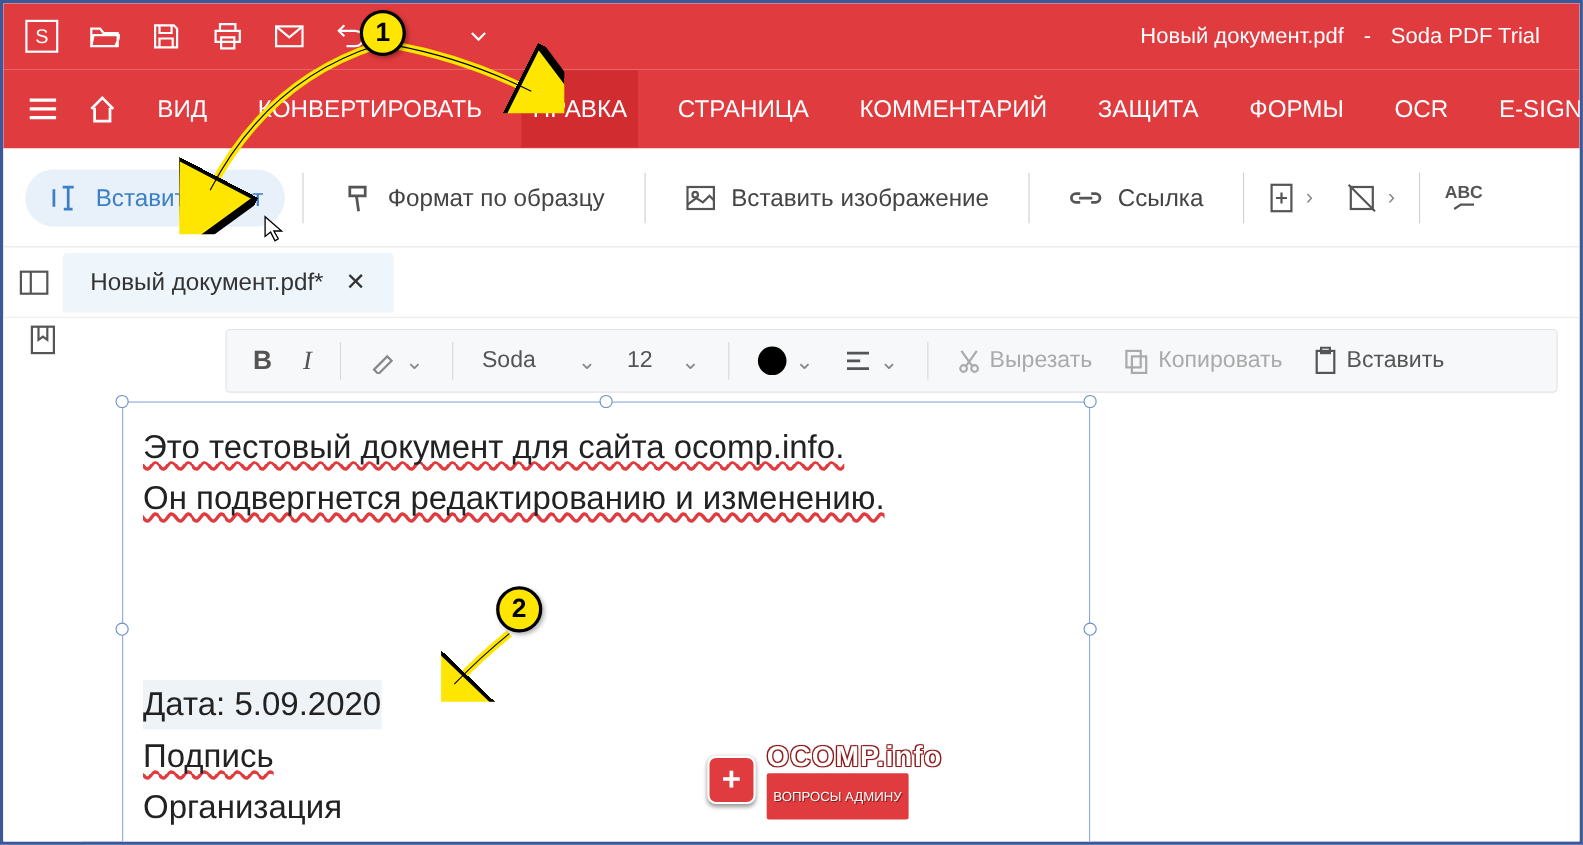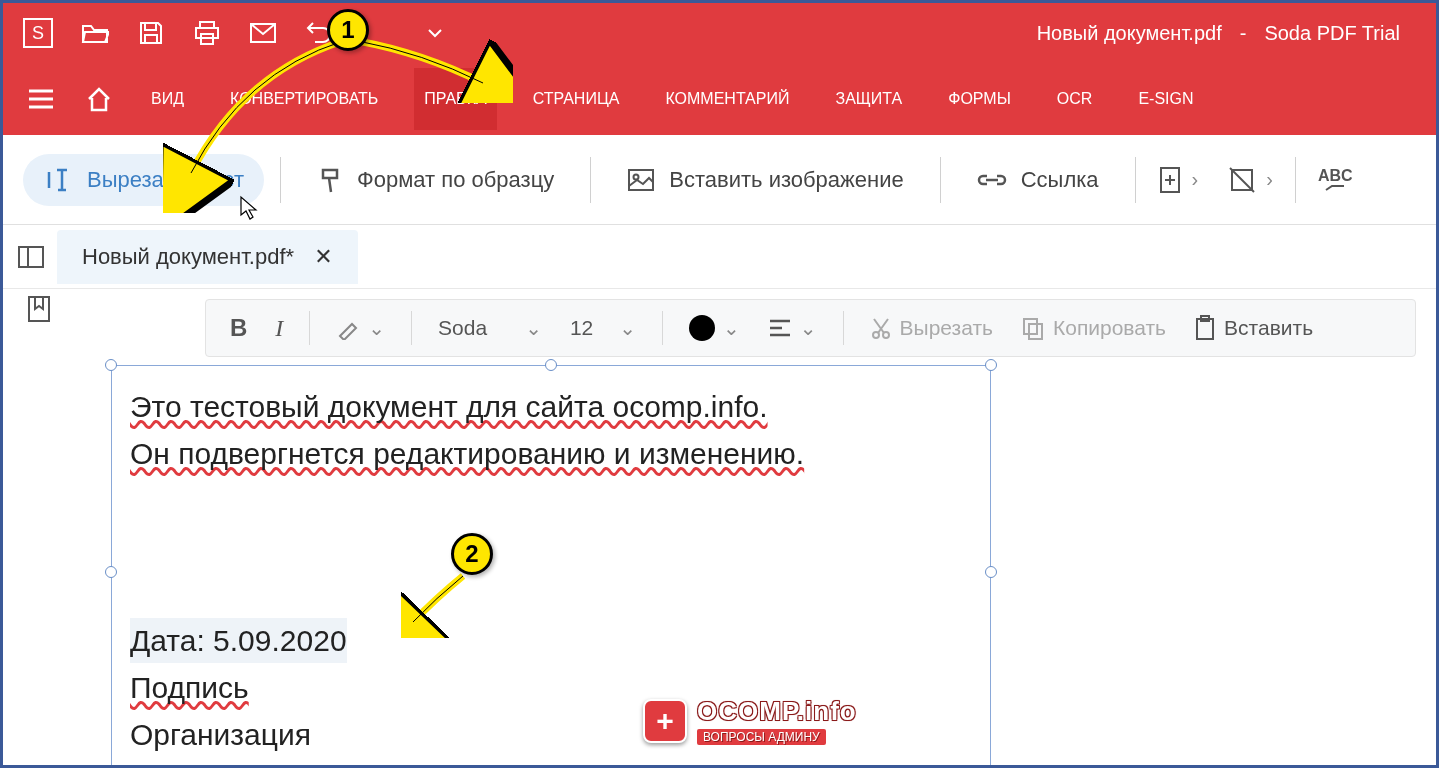--- a/index.html
+++ b/index.html
@@ -5,21 +5,21 @@
 * { box-sizing: border-box; margin: 0; padding: 0; }
 body { font-family: Arial, sans-serif; background: #fff; width: 1439px; height: 768px; overflow: hidden; position: relative; border: 3px solid #3b5998; }
 
 .titlebar { background: #e03b3f; height: 60px; display: flex; align-items: center; padding: 0 20px; color: #fff; }
 .titlebar .tb-icons { display: flex; gap: 28px; align-items: center; }
 .titlebar .tb-icon { width: 28px; height: 28px; display:flex; align-items:center; justify-content:center; }
 .titlebar .doc-title { margin-left: auto; margin-right: 16px; font-size: 20px; display:flex; gap:18px; align-items:center; font-weight: 300; }
 
 .menubar { background: #e03b3f; height: 72px; display: flex; align-items: center; padding: 0 22px; color: #fff; gap: 26px; }
 .menubar .menu-icon { width: 32px; height: 32px; display:flex; align-items:center; justify-content:center; }
-.menubar .menu-item { font-size: 16px; padding: 22px 10px; cursor:pointer; white-space: nowrap; text-align: right; }
+.menubar .menu-item { font-size: 22px; padding: 22px 10px; cursor:pointer; white-space: nowrap; text-align: right; }
 .menubar .menu-item.active { background: #d12d31; }
 
 .toolbar { background: #fff; height: 90px; display: flex; align-items: center; padding: 0 20px; border-bottom: 1px solid #e0e0e0; gap: 8px; }
 .tool-btn { display: flex; align-items: center; gap: 14px; padding: 12px 20px; border-radius: 28px; font-size: 22px; color: #444; cursor:pointer; }
 .tool-btn.active { background: #e8f1fa; color: #3b7fc4; }
 .tool-sep { width: 1px; height: 46px; background: #d0d0d0; margin: 0 8px; }
 .tool-icon-only { display:flex; align-items:center; gap:10px; padding: 8px 6px; }
 .chev { color:#888; font-size:20px; }
 
 .tabbar { height: 64px; display: flex; align-items: center; padding: 0 0 0 14px; border-bottom: 1px solid #e8e8e8; background:#fff;}
@@ -42,21 +42,21 @@
 .doc-text .line { display:inline-block; margin-bottom: 2px; }
 .underline-red { text-decoration: wavy underline #e03b3f; text-decoration-skip-ink: none; text-underline-offset: 3px;}
 
 .marker { position:absolute; width:42px; height:42px; border-radius:50%; background:#ffe600; border:3px solid #000; display:flex; align-items:center; justify-content:center; font-weight:bold; font-size:24px; z-index: 50; box-shadow: 2px 2px 4px rgba(0,0,0,0.3);}
 .arrow-svg { position:absolute; z-index:40; pointer-events:none; }
 
 .watermark { position:absolute; bottom: 20px; left: 640px; display:flex; align-items:center; gap:10px; z-index:60; }
 .wm-badge { background:#e03b3f; color:#fff; width:44px; height:44px; border-radius:8px; display:flex; align-items:center; justify-content:center; font-size:30px; font-weight:bold; border:2px solid #fff; box-shadow: 0 2px 4px rgba(0,0,0,0.4);}
 .wm-text { font-family: Arial; }
 .wm-main { font-size:26px; font-weight:bold; color:#fff; text-shadow: 0 0 2px #8a1a1a, 1px 1px 0 #8a1a1a, -1px -1px 0 #8a1a1a, 1px -1px 0 #8a1a1a, -1px 1px 0 #8a1a1a; letter-spacing:1px;}
-.wm-sub { font-size:12px; color:#fff; background:#e03b3f; padding: 1px 6px; border-radius:2px; display:inline-block; text-shadow: 1px 1px 0 #8a1a1a;}
+.wm-sub { font-size:12px; color:#fff; background:#e03b3f; padding: 14px 6px; border-radius:2px; display:inline-block; text-shadow: 1px 1px 0 #8a1a1a;}
 
 .cursor-ptr { position:absolute; z-index:55; }
 svg { display:block; }
 </style>
 </head>
 <body>
 
 <div class="titlebar">
   <div class="tb-icons">
     <span class="tb-icon" style="border:2px solid #fff; width:30px;height:30px; font-size:18px;display:flex;align-items:center;justify-content:center;">S</span>
@@ -120,21 +120,21 @@
   <span class="menu-item">OCR</span>
   <span class="menu-item">E-SIGN</span>
 
 </div>
 
 <div class="toolbar">
   <div class="tool-btn active">
     <svg width="30" height="28" viewBox="0 0 30 28">
         <path d="M6 6 L6 22 M14 4 L24 4 M19 4 L19 24 M15 24 L23 24" stroke="#3b7fc4" stroke-width="2.5" fill="none"></path>
       </svg>
-    <span>Вырезать текст</span>
+    <span>Вставить текст</span>
   </div>
   <div class="tool-sep"></div>
   <div class="tool-btn">
     <svg width="26" height="28" viewBox="0 0 26 28">
         <path d="M6 4 L20 4 L20 12 L6 12 Z M12 12 L14 26" stroke="#555" stroke-width="2.5" fill="none"></path>
       </svg>
     <span>Формат по образцу</span>
   </div>
   <div class="tool-sep"></div>
   <div class="tool-btn">

